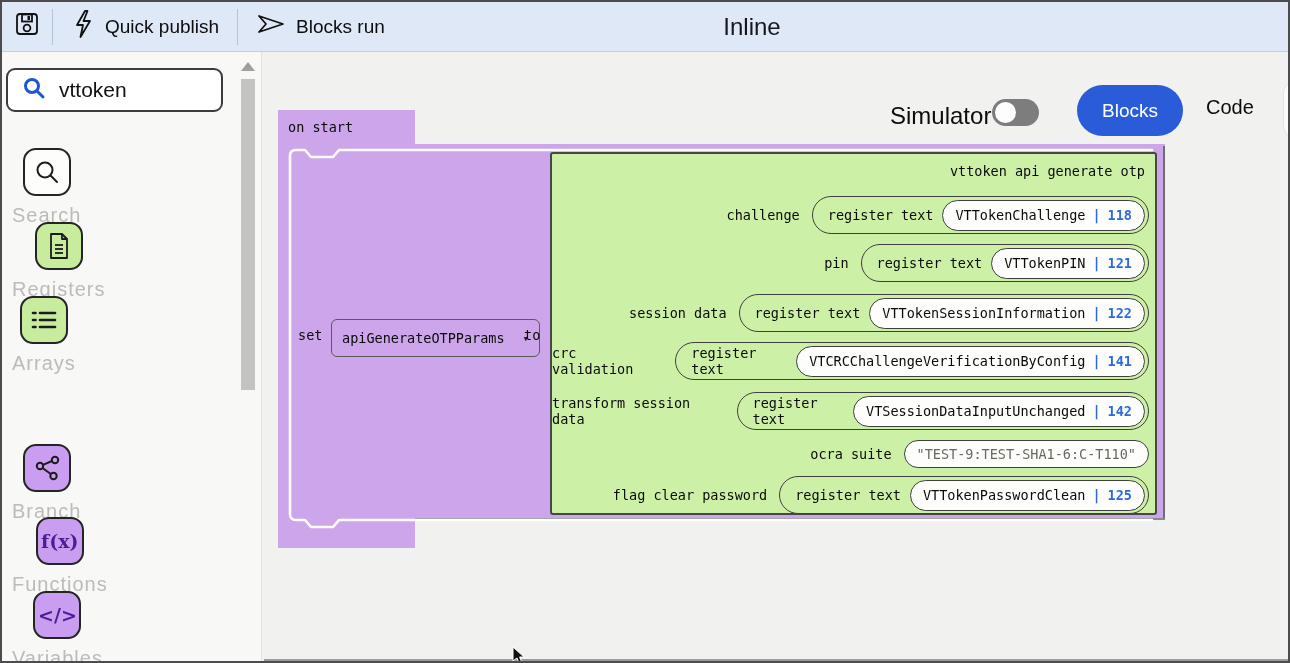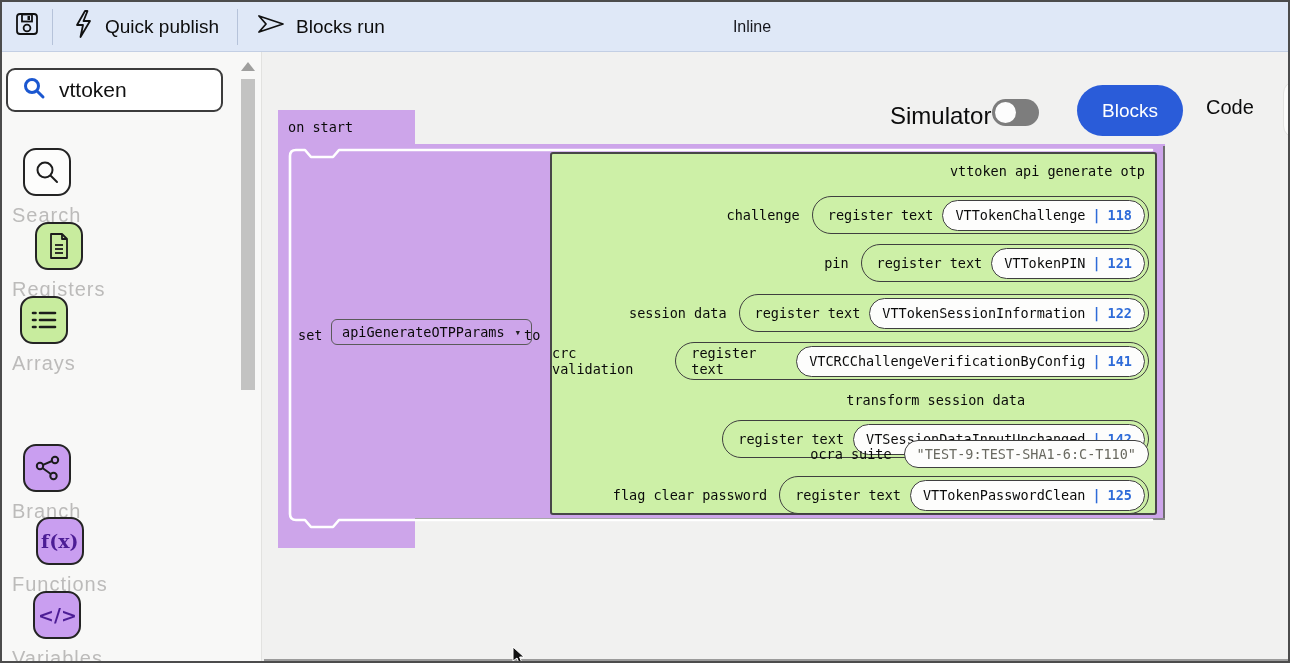--- a/index.html
+++ b/index.html
@@ -9,21 +9,21 @@
 
   
   .topbar { position: absolute; left: 0; top: 0; width: 100%; height: 50px;
             background: #dfe8f7; border-bottom: 1px solid #c3cfe4;
             display: flex; align-items: center; }
   .tb-btn { display: flex; align-items: center; gap: 10px; padding: 0 18px; height: 100%;
             font-size: 19px; color: #0d0d0d; cursor: pointer; }
   .tb-save { padding: 0 12px; }
   .tb-divider { width: 1px; height: 36px; background: #b6c3da; }
   .tb-title { position: absolute; left: 750px; transform: translateX(-50%);
-              font-size: 16px; color: #16161d; }
+              font-size: 24px; color: #16161d; }
 
   
   .sidebar { position: absolute; left: 0; top: 50px; width: 260px; height: 611px;
              background: #f8f8f7; border-right: 1px solid #e2e2e0; }
   .searchbox { position: absolute; left: 4px; top: 16px; width: 217px; height: 44px;
                background: #ffffff; border: 2px solid #3c3c3c; border-radius: 9px;
                display: flex; align-items: center; gap: 13px; padding: 0 14px; }
   .searchbox .value { font-size: 21px; color: #111; }
   .sb-scroll-arrow { position: absolute; left: 239px; top: 10px; width: 0; height: 0;
                border-left: 7px solid transparent; border-right: 7px solid transparent;
@@ -61,23 +61,23 @@
   .hat   { position: absolute; left: 16px; top: 58px;  width: 137px; height: 35px; background: #cda5ea; }
   .hat span { position: absolute; left: 10px; top: 9px; }
   .bodyblk { position: absolute; left: 16px; top: 92px; width: 887px; height: 376px; background: #cda5ea; }
   .bodyblk-edge-r { position: absolute; left: 901px; top: 94px; width: 2px; height: 374px; background: #6e6e6e; }
   .bodyblk-edge-b { position: absolute; left: 153px; top: 466px; width: 750px; height: 2px; background: #8a8a8a; }
   .armblk { position: absolute; left: 16px; top: 468px; width: 137px; height: 28px; background: #cda5ea; }
   .outline-svg { position: absolute; left: 16px; top: 88px; pointer-events: none; }
 
   .set-label { position: absolute; left: 36px; top: 275px; }
   .to-label  { position: absolute; left: 262px; top: 275px; }
-  .dropdown  { position: absolute; left: 69px; top: 267px; height: 26px;
+  .dropdown  { position: absolute; left: 69px; top: 267px; height: 38px;
                border: 1.5px solid #5a5a5a; border-radius: 6px; background: #cda5ea;
-               display: flex; align-items: center; gap: 10px; padding: 0 10px; cursor: pointer; }
+               display: flex; align-items: center; gap: 18px; padding: 0 10px; cursor: pointer; }
   .dropdown .caret { font-size: 11px; color: #222; }
 
   .greenblk { position: absolute; left: 288px; top: 100px; width: 607px; height: 363px;
               background: #cdf0a7; border: 2px solid #474747; border-radius: 3px; }
   .blk-title { position: absolute; top: 9px; right: 10px; }
   .inrow { position: absolute; right: 6px; display: flex; align-items: center; gap: 12px; }
   .pill-outer { height: 38px; border: 1.5px solid #3f3f3f; border-radius: 19px;
                 background: #cdf0a7; display: flex; align-items: center; gap: 9px;
                 padding: 0 3px 0 15px; }
   .pill-inner { height: 31px; border: 1.5px solid #3f3f3f; border-radius: 16px;
@@ -282,21 +282,21 @@
             <span>crc validation</span>
             <div class="pill-outer">
               <span>register text</span>
               <div class="pill-inner">
                 <span>VTCRCChallengeVerificationByConfig</span>
                 <span class="pill-bar">|</span>
                 <span class="pill-num">141</span>
               </div>
             </div>
           </div>
-          <div class="inrow mono" style="top: 238px; flex-direction: column;">
+          <div class="inrow mono" style="top: 238px;">
             <span>transform session data</span>
             <div class="pill-outer">
               <span>register text</span>
               <div class="pill-inner">
                 <span>VTSessionDataInputUnchanged</span>
                 <span class="pill-bar">|</span>
                 <span class="pill-num">142</span>
               </div>
             </div>
           </div>

